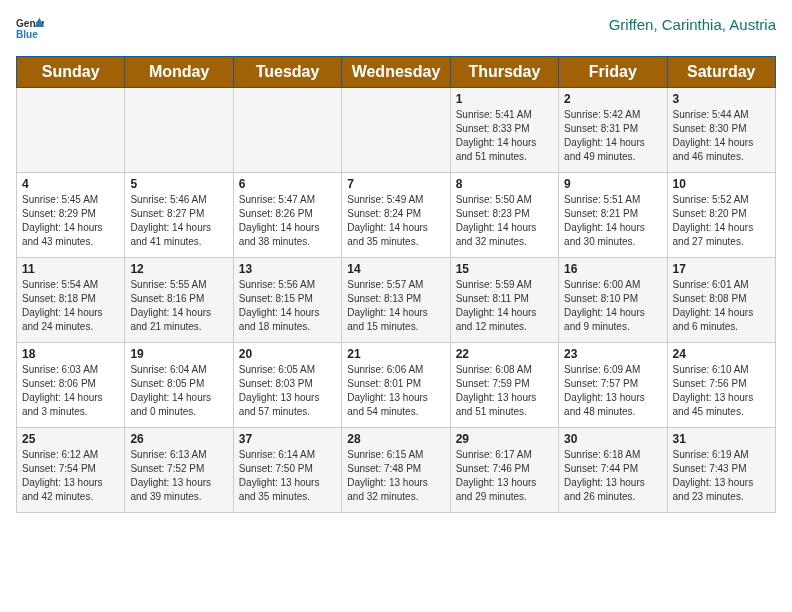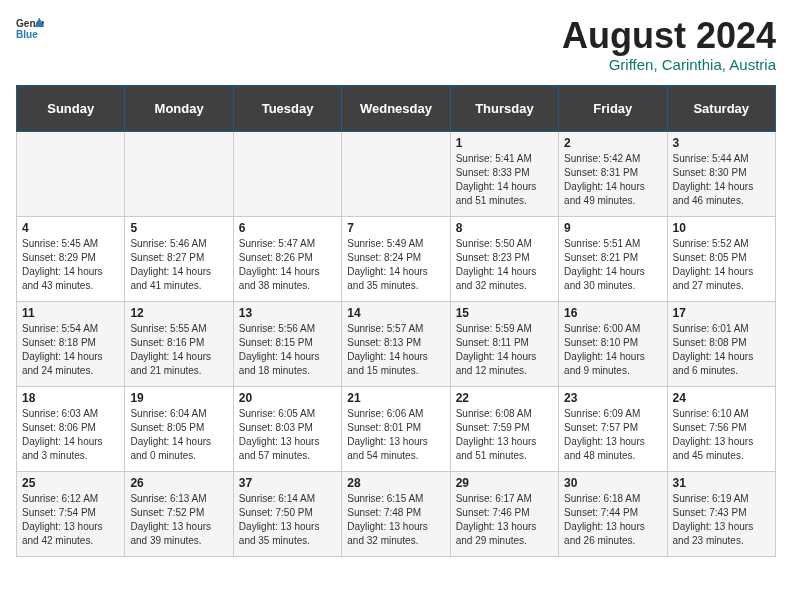--- a/index.html
+++ b/index.html
@@ -37,25 +37,25 @@
     .title-location {
       font-size: 15px;
       color: #0f766e;
     }
     table {
       width: 100%;
       border-collapse: collapse;
       table-layout: fixed;
     }
     thead tr th {
-      background-color: #404040;
+      background-color: #a16207;
       color: #fff;
-      font-size: 13px;
+      font-size: 16px;
       font-weight: bold;
-      padding: 15px 4px;
+      padding: 6px 4px;
       text-align: center;
       border: 1px solid #1a5a8a;
     }
     tbody tr td {
       border: 1px solid #ccc;
       vertical-align: top;
       padding: 4px 5px;
       font-size: 10.5px;
       color: #333;
       height: 85px;
@@ -86,21 +86,20 @@
 
 <div class="header">
   <div class="logo">
     <svg class="logo-icon" viewBox="0 0 36 36" xmlns="http://www.w3.org/2000/svg">
       <text x="0" y="14" font-size="13" font-weight="bold" fill="#333">General</text>
       <text x="0" y="28" font-size="13" font-weight="bold" fill="#2a7ab8">Blue</text>
       <polygon points="30,2 36,14 24,14" fill="#2a7ab8"></polygon>
     </svg>
   </div>
   <div class="title-block">
-    <div class="title-month">August 2024</div>
     <div class="title-location">Griffen, Carinthia, Austria</div>
   </div>
 </div>
 
 <table>
   <thead>
     <tr>
     <th>Sunday</th>
         <th>Monday</th>
         <th>Tuesday</th>
@@ -168,21 +167,21 @@
         </td>
         <td>
           <div class="day-number">9</div>
           <div class="day-info" style="white-space: pre-line;">Sunrise: 5:51 AM
 Sunset: 8:21 PM
 Daylight: 14 hours and 30 minutes.</div>
         </td>
         <td>
           <div class="day-number">10</div>
           <div class="day-info" style="white-space: pre-line;">Sunrise: 5:52 AM
-Sunset: 8:05 PM
+Sunset: 8:20 PM
 Daylight: 14 hours and 27 minutes.</div>
         </td>
       </tr>
       <tr>
         <td>
           <div class="day-number">11</div>
           <div class="day-info" style="white-space: pre-line;">Sunrise: 5:54 AM
 Sunset: 8:18 PM
 Daylight: 14 hours and 24 minutes.</div>
         </td>

